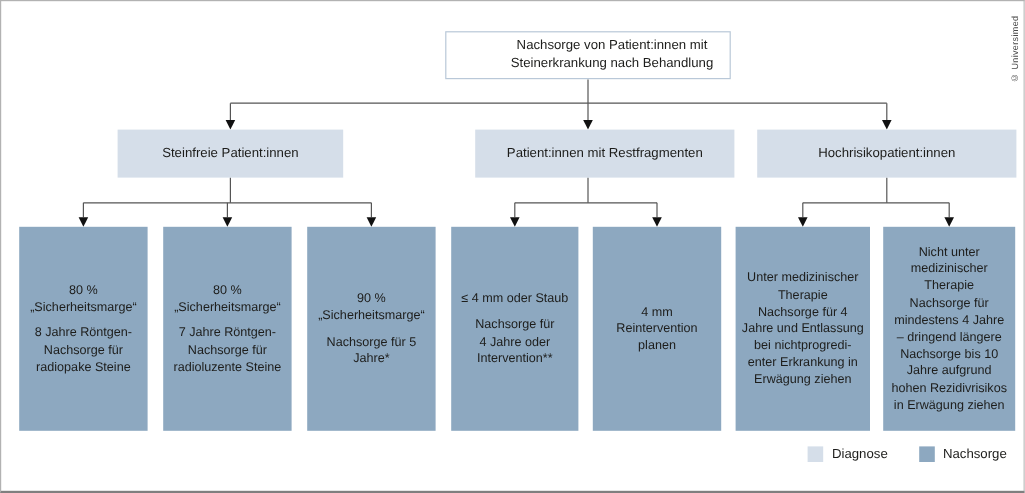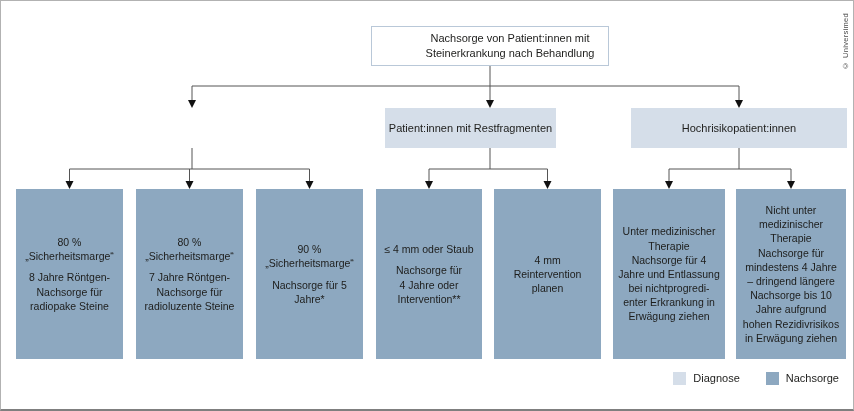--- a/index.html
+++ b/index.html
@@ -25,38 +25,38 @@
   .box p + p { margin-top:7px; }
   .box p:empty { display:none; }
 
   .root-box {
     left:370px; top:25px; width:238px; height:40px;
     background:#ffffff; border:1px solid #b9c8d8;
     font-size:11px; line-height:1.4;padding-left:40px;
   }
   .diag { background:#d5dee9; font-size:11px; height:40px; top:107px; }
   .d1 { left:97px;  width:188px; }
-  .d2 { left:384px; width:171px; }
+  .d2 { left:395px; width:216px; }
   .d3 { left:630px; width:216px; }
 
   .follow { background:#8da8c0; top:188px; height:170px; font-size:10.5px; line-height:1.35; padding:4px;justify-content:center; }
   .f1 { left:15px;  width:107px; }
   .f2 { left:135px; width:107px; }
   .f3 { left:255px; width:107px; }
   .f4 { left:375px; width:106px; }
   .f5 { left:493px; width:107px; }
   .f6 { left:612px; width:112px; }
   .f7 { left:735px; width:110px; }
 
   .legend {
     position:absolute; left:0; right:14px; top:371px;
     display:flex; justify-content:flex-end; gap:26px;
     font-size:11px;
   }
-  .legend-item { display:flex; gap:7px; }
+  .legend-item { display:flex; align-items:center; gap:7px; }
   .swatch { width:13px; height:13px; display:inline-block; }
   .swatch.diag-sw { background:#d5dee9; }
   .swatch.follow-sw { background:#8da8c0; }
 
   .copyright {
     position:absolute; right:3px; top:12px;
     writing-mode:vertical-rl; transform:rotate(180deg);
     font-size:7.5px; color:#4a4a4a; letter-spacing:0.3px;
   }
 </style>
@@ -98,20 +98,23 @@
       <polygon points="664,180 672,180 668,188"></polygon>
     <line x1="790" y1="168" x2="790" y2="180"></line>
       <polygon points="786,180 794,180 790,188"></polygon>
   </svg>
 
   <div class="box root-box">
     <p>Nachsorge von Patient:innen mit
 Steinerkrankung nach Behandlung</p>
   </div>
 
+  <div class="box diag d1">
+    <p>Steinfreie Patient:innen</p>
+  </div>
   <div class="box diag d2">
     <p>Patient:innen mit Restfragmenten</p>
   </div>
   <div class="box diag d3">
     <p>Hochrisikopatient:innen</p>
   </div>
 
   <div class="box follow f1">
     <p>80 %
 „Sicherheitsmarge“</p>

